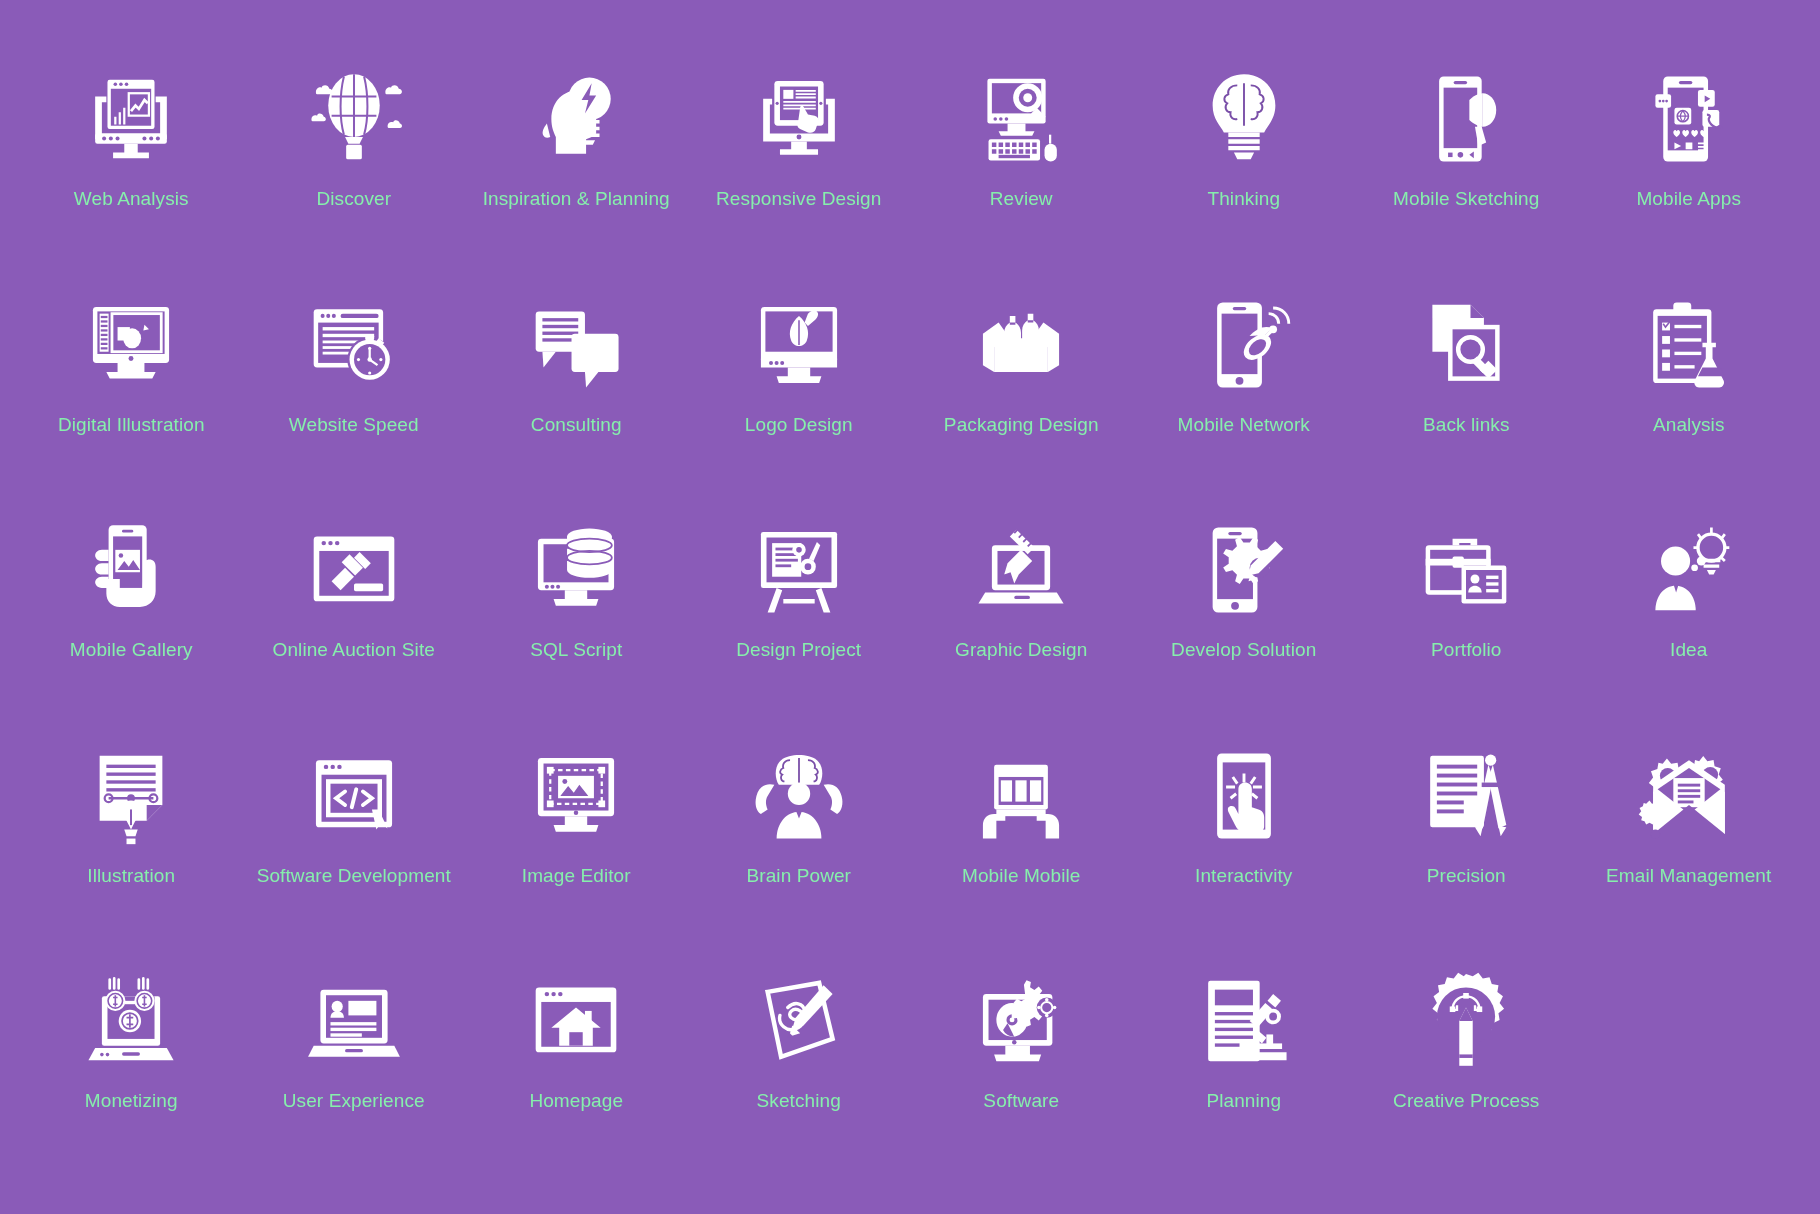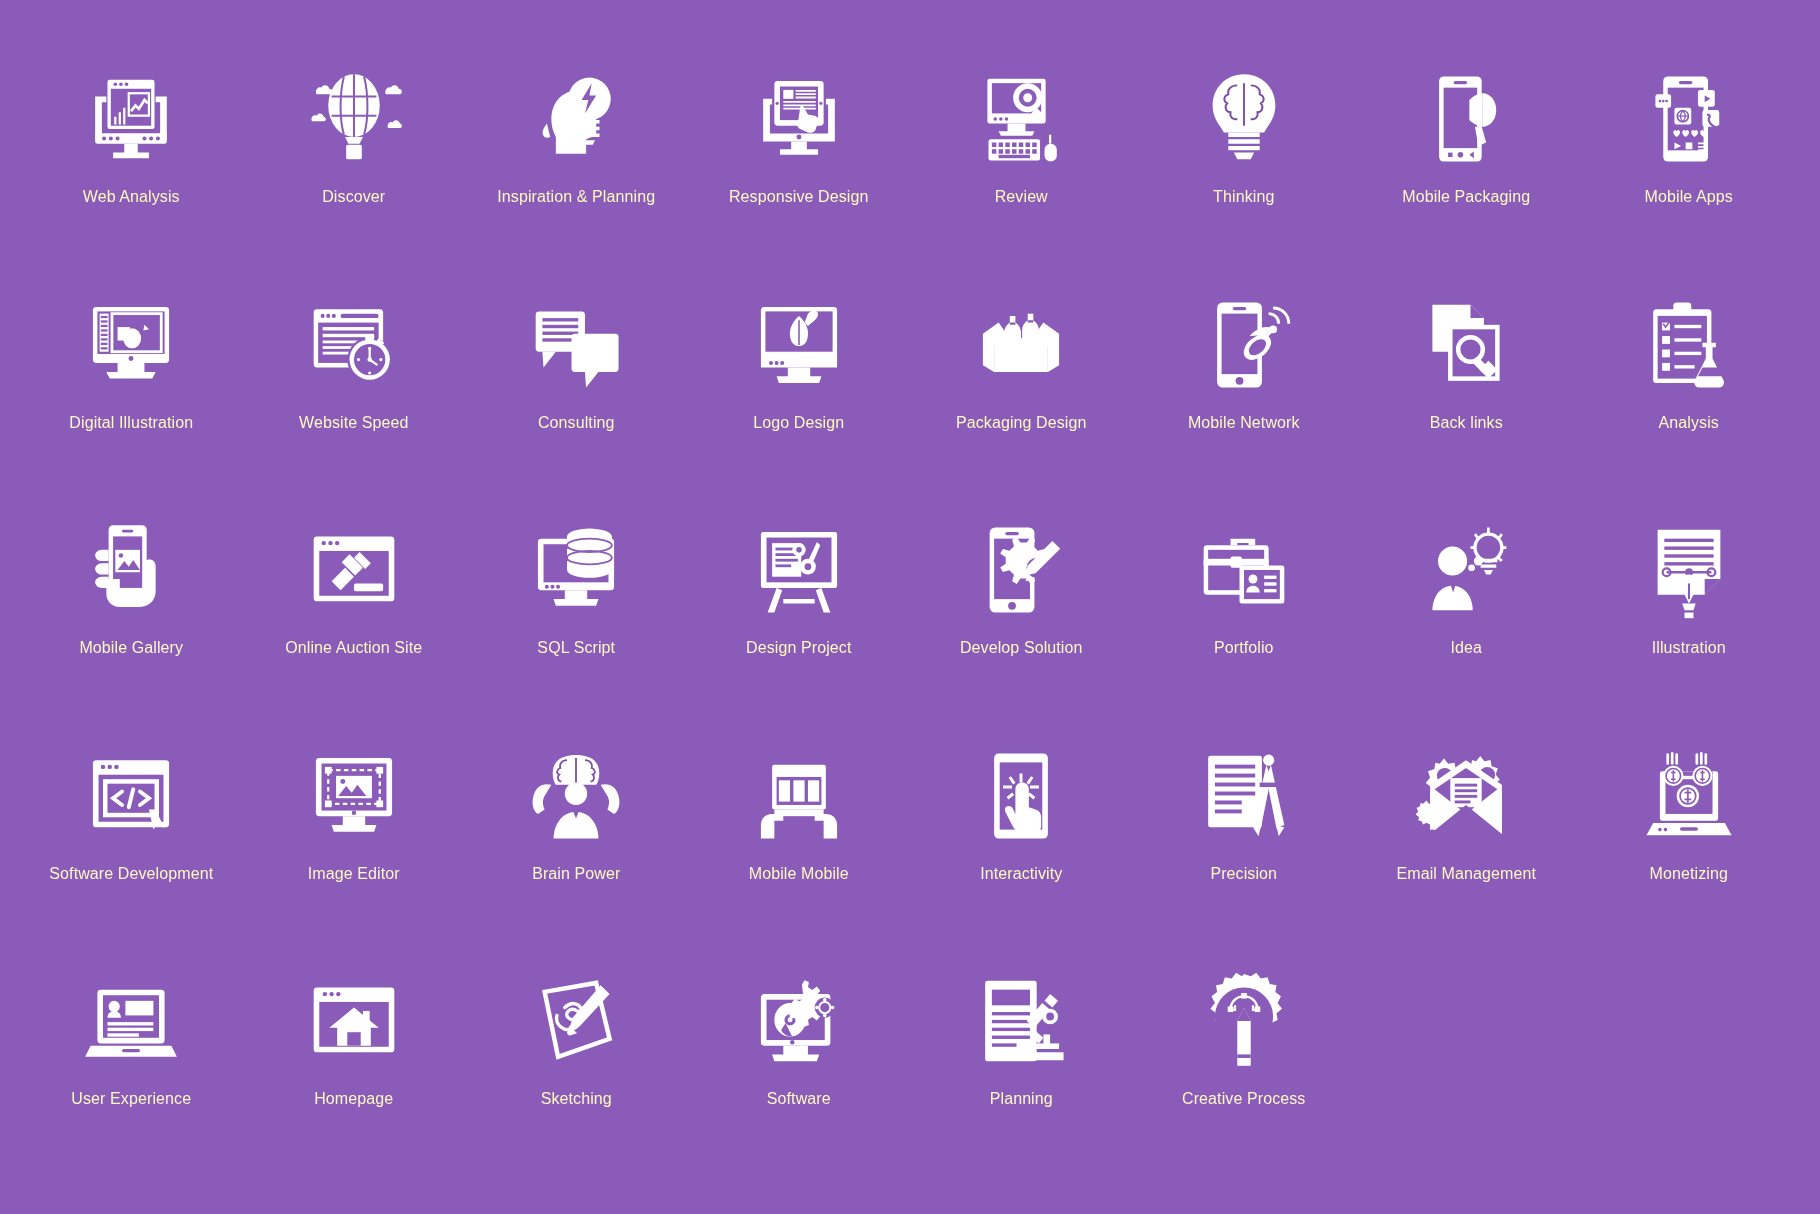--- a/index.html
+++ b/index.html
@@ -32,22 +32,22 @@
   .icon-art {
     width: 118px;
     height: 118px;
     display: flex;
     align-items: center;
     justify-content: center;
     margin-bottom: 10px;
   }
   .icon-art svg { display: block; width: 112px; height: 112px; }
   .icon-label {
-    color: #fef9c3;
-    font-size: 16px;
+    color: #86efac;
+    font-size: 19px;
     line-height: 1.15;
     text-align: center;
     letter-spacing: 0.1px;
     white-space: nowrap;
   }
 </style>
 </head>
 <body style="background: rgb(138, 91, 184);">
 
 <div id="icon-sheet">
@@ -180,21 +180,21 @@
         <rect x="30" y="22" width="30" height="54" fill="#8a5bb8"></rect>
         <rect x="39" y="16" width="12" height="3" rx="1.5" fill="#8a5bb8"></rect>
         <rect x="34" y="80" width="4" height="4" fill="#8a5bb8"></rect>
         <circle cx="45" cy="82" r="2.5" fill="#8a5bb8"></circle>
         <path d="M57 79l-4 3 4 3z" fill="#8a5bb8"></path>
         <path d="M53 33c3-3 8-6 12-6v30c-4 0-9-3-12-6z"></path>
         <path d="M65 27c6 0 12 6 12 15s-6 15-12 15z"></path>
         <path d="M58 57h6l4 14-7 3z"></path>
       </svg>
     </div>
-    <div class="icon-label">Mobile Packaging</div>
+    <div class="icon-label">Mobile Sketching</div>
   </div>
 
   <div class="icon-cell">
     <div class="icon-art">
       <svg viewBox="0 0 100 100" fill="#fff">
         <rect x="27" y="12" width="40" height="76" rx="4"></rect>
         <rect x="31" y="22" width="32" height="56" fill="#8a5bb8"></rect>
         <rect x="41" y="16" width="12" height="3" rx="1.5" fill="#8a5bb8"></rect>
         <rect x="20" y="28" width="14" height="12" rx="2"></rect>
         <circle cx="24" cy="34" r="1.2" fill="#8a5bb8"></circle>
@@ -451,20 +451,36 @@
           <circle cx="50" cy="32" r="2.5" fill="#8a5bb8"></circle>
         <circle cx="58" cy="47" r="7"></circle>
           <circle cx="58" cy="47" r="3" fill="#8a5bb8"></circle>
         <path d="M66 25l3 3-6 14-4-2z"></path>
         <path d="M30 66l-8 22h6l7-20zM70 66l8 22h-6l-7-20zM36 76h28v4H36z"></path>
       </svg>
     </div>
     <div class="icon-label">Design Project</div>
   </div>
 
+  <div class="icon-cell">
+    <div class="icon-art">
+      <svg viewBox="0 0 100 100" fill="#fff">
+        <rect x="24" y="28" width="52" height="40" rx="3"></rect>
+        <rect x="29" y="33" width="42" height="30" fill="#8a5bb8"></rect>
+        <path d="M40 20l6-6 16 16-6 6z"></path>
+        <path d="M44 17l3-3M48 21l3-3M52 25l3-3M56 29l3-3" stroke="#8a5bb8" stroke-width="1.6"></path>
+        <path d="M44 62l-6-18 12-12 10 10-12 12z"></path>
+        <path d="M38 44l-3 10 9-3z" fill="#fff"></path>
+        <path d="M35 54l2 4 4-2z" fill="#8a5bb8"></path>
+        <path d="M18 70h64l6 10H12z"></path>
+        <rect x="44" y="73" width="14" height="3" rx="1.5" fill="#8a5bb8"></rect>
+      </svg>
+    </div>
+    <div class="icon-label">Graphic Design</div>
+  </div>
 
   <div class="icon-cell">
     <div class="icon-art">
       <svg viewBox="0 0 100 100" fill="#fff">
         <rect x="22" y="12" width="40" height="76" rx="5"></rect>
         <rect x="26" y="22" width="32" height="54" fill="#8a5bb8"></rect>
         <rect x="36" y="16" width="12" height="3" rx="1.5" fill="#8a5bb8"></rect>
         <circle cx="42" cy="82" r="3.5" fill="#8a5bb8"></circle>
         <path d="M60 36l4-6 5 3-2 7 5 5 7-2 3 5-6 4v7l6 4-3 5-7-2-5 5 2 7-5 3-4-6h-7l-4 6-5-3 2-7-5-5-7 2-3-5 6-4v-7l-6-4 3-5 7 2 5-5-2-7 5-3 4 6z" transform="translate(6,-4) scale(0.82)"></path>
         <circle cx="64" cy="48" r="9" fill="#8a5bb8"></circle>

